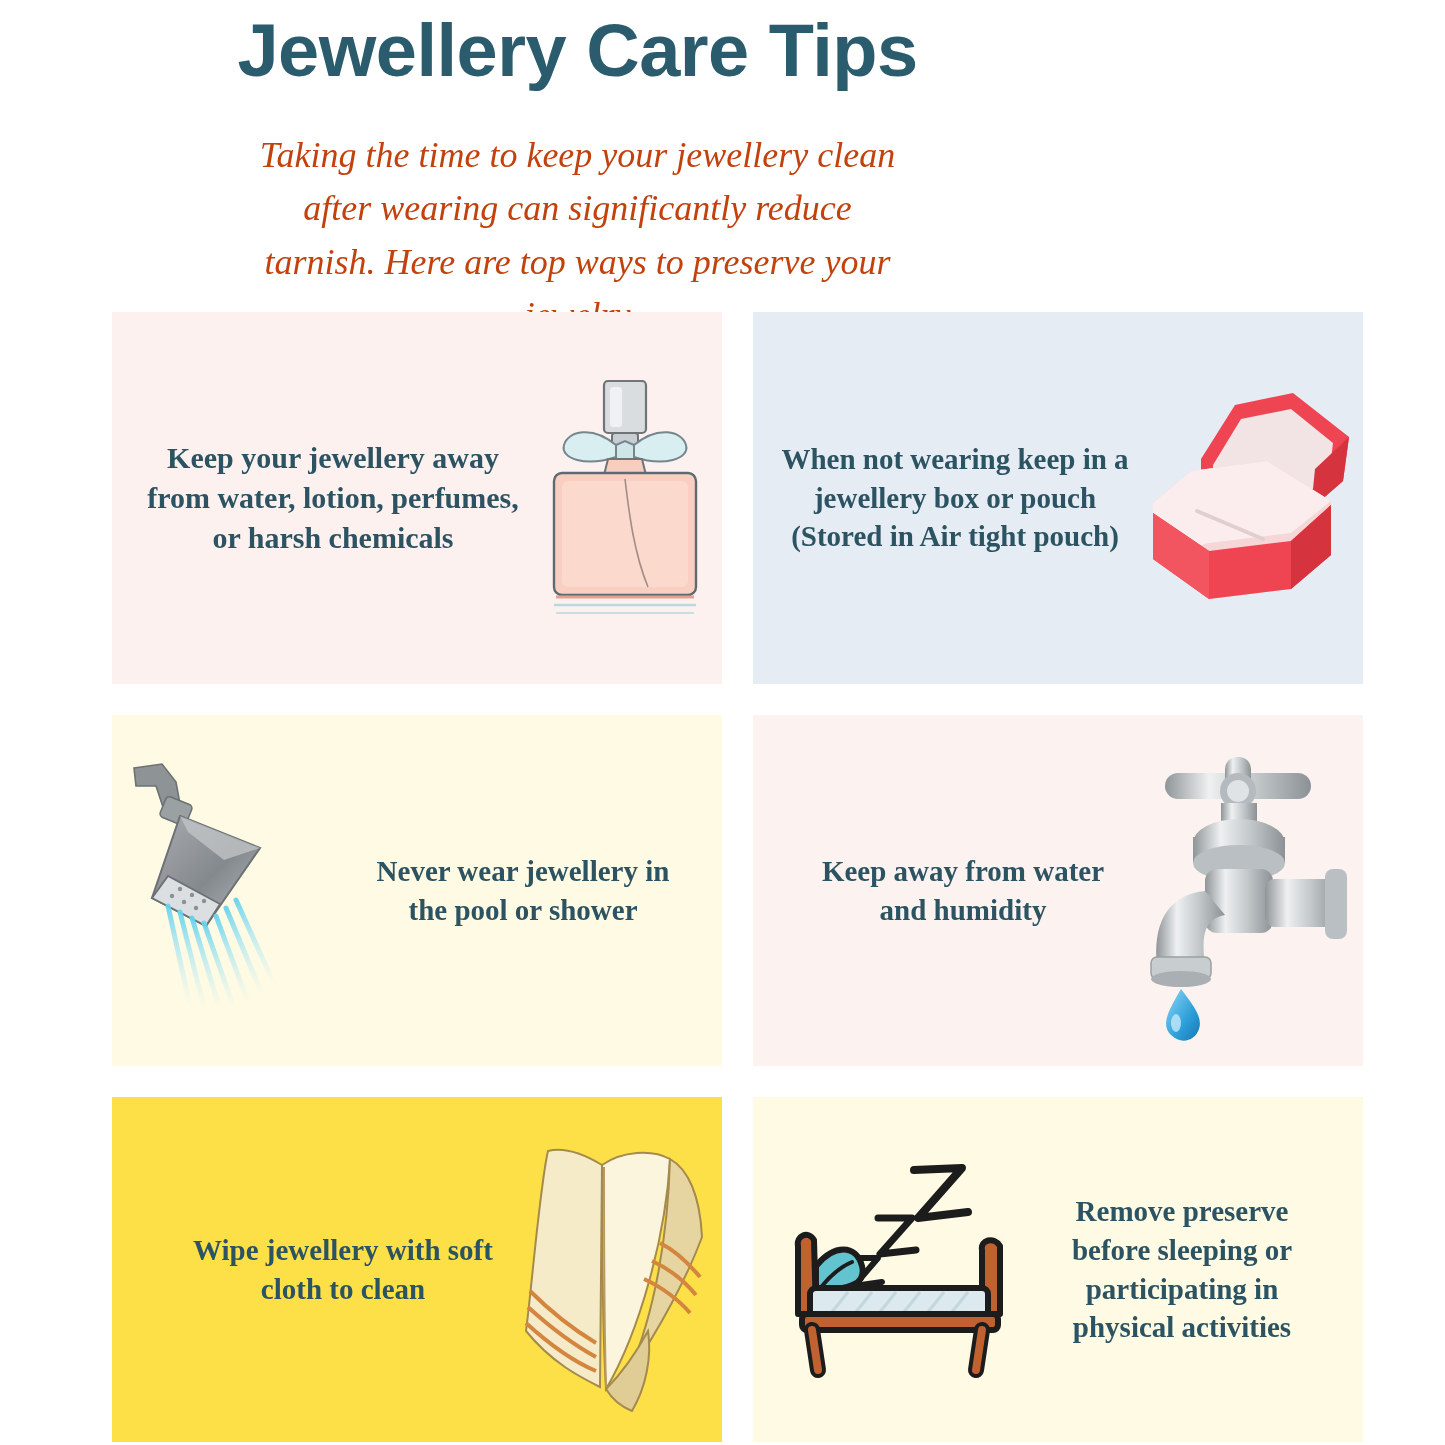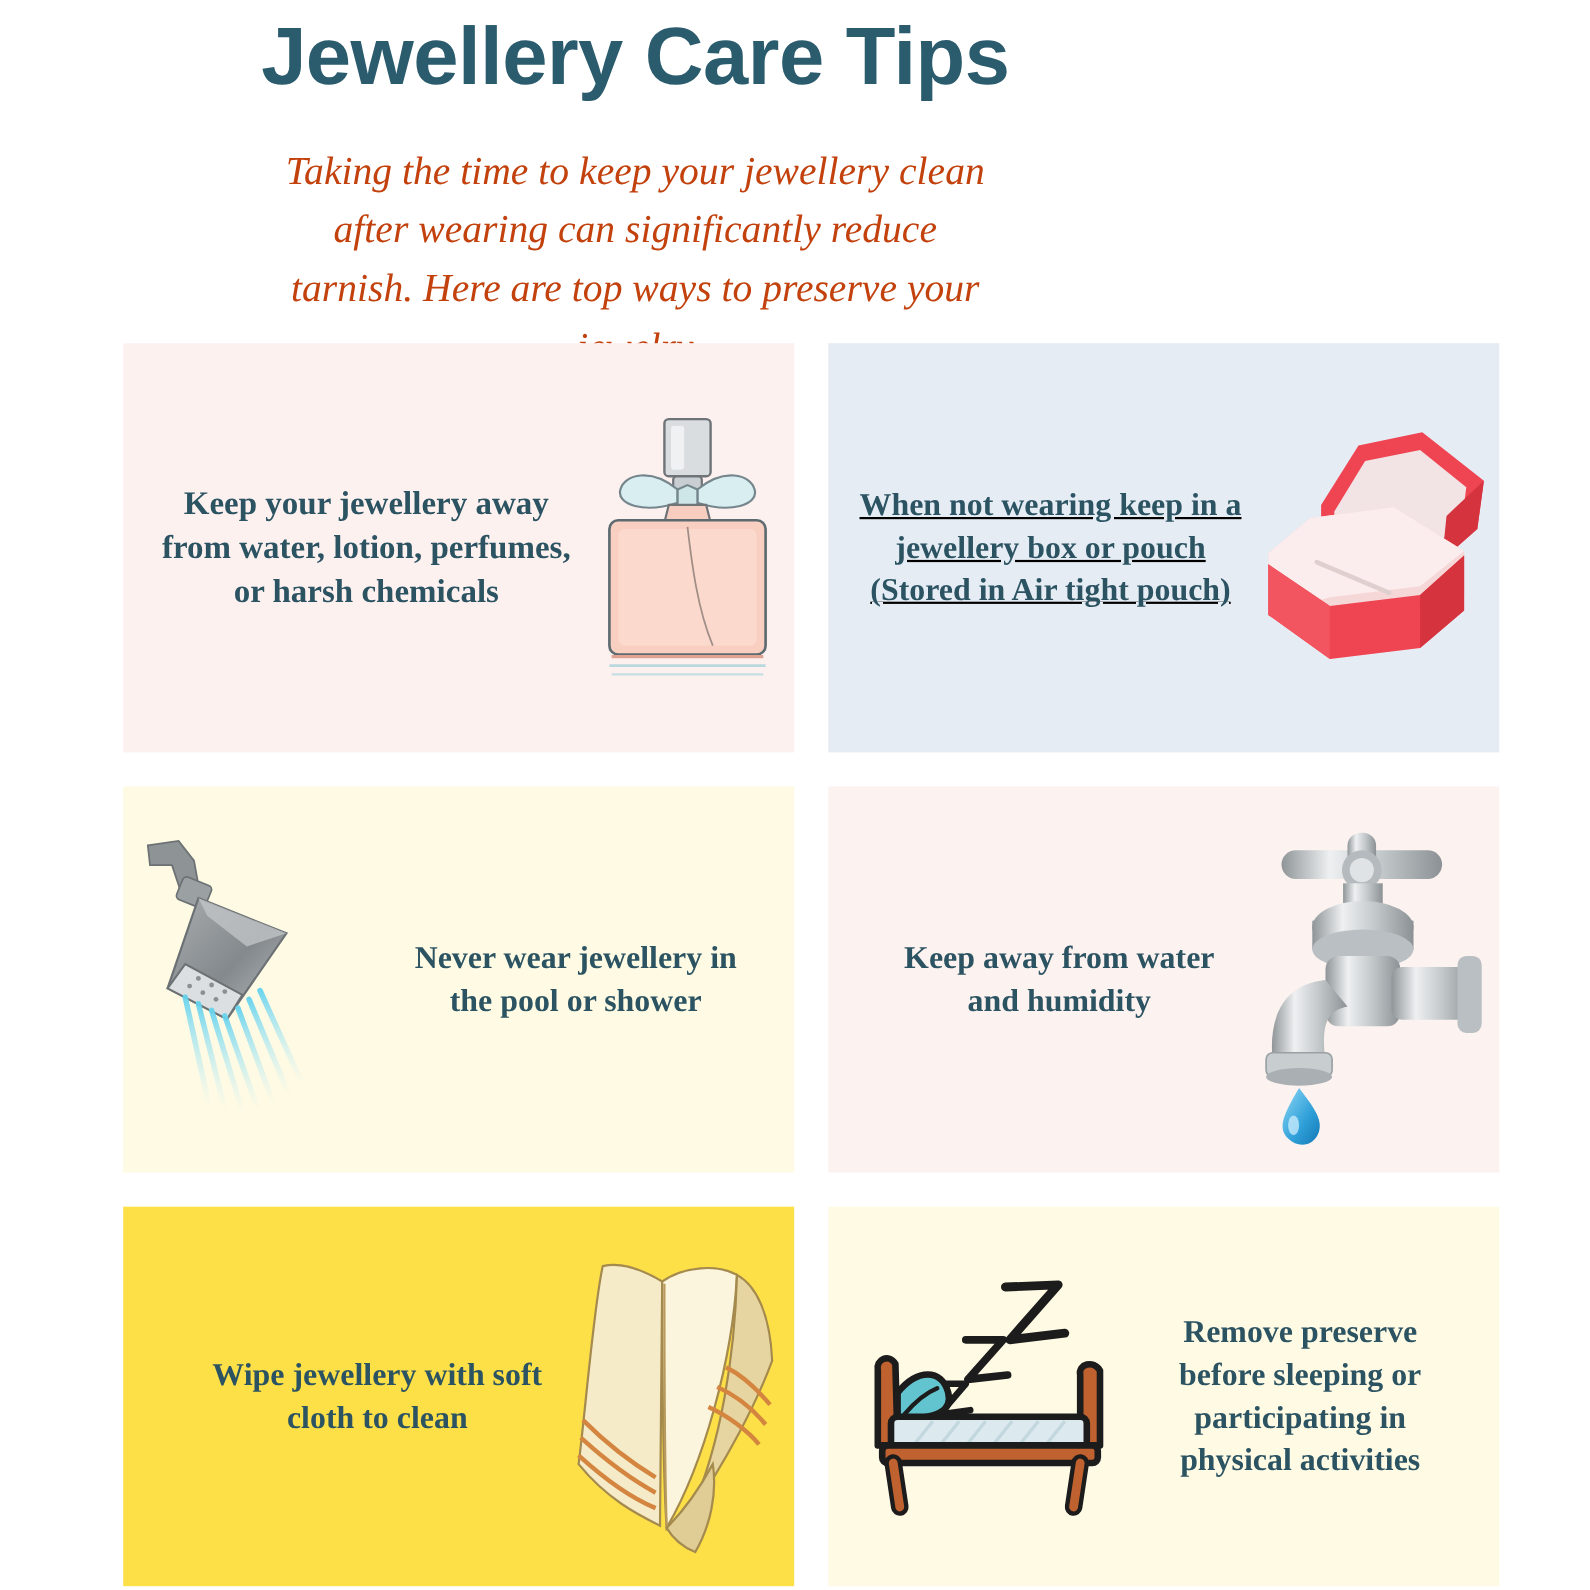--- a/index.html
+++ b/index.html
@@ -131,21 +131,21 @@
             <path d="M95 106 C99 140, 104 180, 118 214" fill="none" stroke="#8a7a76" stroke-width="1.6" opacity="0.8"></path>
 
             <path d="M26 224 L164 224" stroke="#e0a291" stroke-width="3"></path>
             <path d="M24 232 L166 232" stroke="#b9d9de" stroke-width="2.5"></path>
             <path d="M26 240 L164 240" stroke="#c6dfe3" stroke-width="2"></path>
           </svg>
         </span>
       </div>
     </div>
 
-    <div class="card row1 c2 text-left" style="background:#e5ecf4;text-decoration:underline;">
+    <div class="card row1 c2 text-left" style="background:#e5ecf4;">
       <div class="card-text">When not wearing keep in a jewellery box or pouch (Stored in Air tight pouch)</div>
       <div class="card-art">
         <span>
           <svg width="250" height="250" viewBox="0 0 250 250" aria-hidden="true">
 
             <polygon points="66,86 100,32 158,20 214,64 208,108 176,136 108,150 66,116" fill="#ef4452"></polygon>
             <polygon points="78,92 106,46 156,36 198,70 194,102 166,126 110,138 78,112" fill="#f2e3e4"></polygon>
             <polygon points="214,64 208,108 176,136 180,96" fill="#d5343f"></polygon>
 
             <polygon points="18,130 56,98 132,88 196,128 196,182 156,216 74,226 18,186" fill="#f6d7d8"></polygon>

